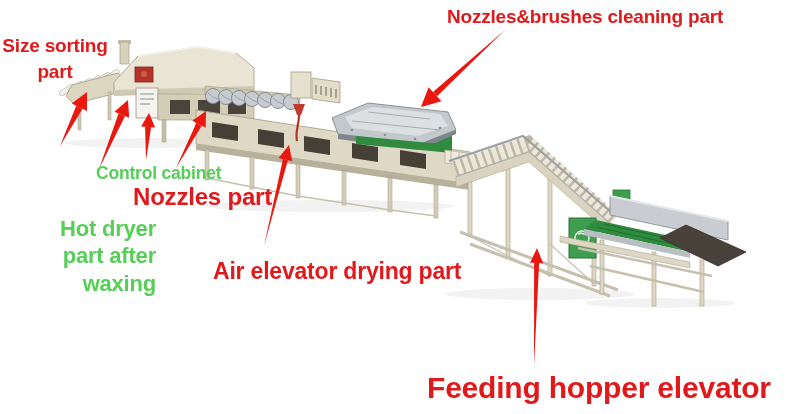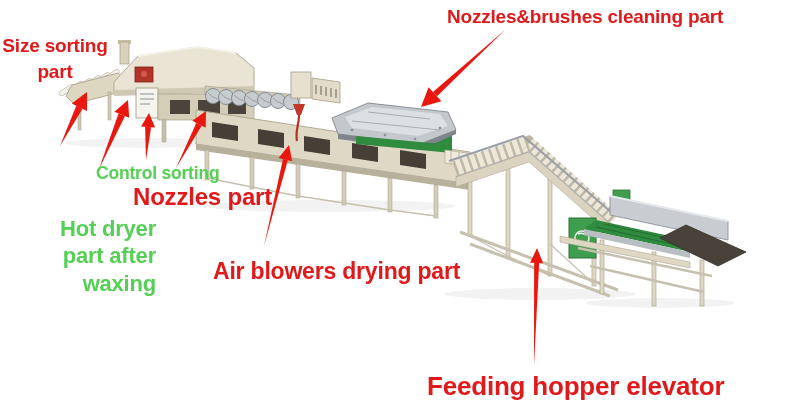--- a/index.html
+++ b/index.html
@@ -16,21 +16,21 @@
     font-weight:700;
     letter-spacing:-0.2px;
     user-select:none;
   }
   #lbl-size      {left:-14px; top:33px;  width:138px; text-align:center; font-size:19px; line-height:1.38;}
   #lbl-nozzles   {left:447px; top:6px;   font-size:19px;  white-space:nowrap;}
   #lbl-control   {left:96px;  top:163px; font-size:17.5px; white-space:nowrap;}
   #lbl-waxing    {left:133px; top:183px; font-size:24px;  white-space:nowrap;}
   #lbl-hotdryer  {left:26px;  top:215px; width:130px; text-align:right; font-size:22px; line-height:1.24;}
   #lbl-airblowers{left:213px; top:258px; font-size:23px;  white-space:nowrap;}
-  #lbl-feeding   {left:427px; top:371px; font-size:26px;  white-space:nowrap;}
+  #lbl-feeding   {left:427px; top:371px; font-size:30px;  white-space:nowrap;}
 </style>
 </head>
 <body>
 
 <div class="stage" style="background: rgb(255, 255, 255);">
 
   <svg width="800" height="414" viewBox="0 0 800 414">
 
     <g fill="rgba(0,0,0,0.05)">
       <ellipse cx="150" cy="143" rx="85" ry="5"></ellipse>
@@ -247,22 +247,22 @@
           <polygon points="534,366 539.1179596898161,263.0586933945915 534.1195748218503,262.9316158132026" fill="#e9170e"></polygon>
           <polygon points="537,248 543.1166675841886,263.1603554597027 530.1208669274778,262.8299537480914" fill="#e9170e"></polygon>
         </g>
       </g>
   </svg>
 
   <div class="lbl" id="lbl-size" style="color: rgb(226, 25, 27);">Size sorting part</div>
 
   <div class="lbl" id="lbl-nozzles" style="color: rgb(226, 25, 27);">Nozzles&amp;brushes cleaning part</div>
 
-  <div class="lbl" id="lbl-control" style="color: rgb(85, 207, 85);">Control sorting</div>
+  <div class="lbl" id="lbl-control" style="color: rgb(85, 207, 85);">Control cabinet</div>
 
   <div class="lbl" id="lbl-waxing" style="color: rgb(226, 25, 27);">Nozzles part</div>
 
   <div class="lbl" id="lbl-hotdryer" style="color: rgb(85, 207, 85);">Hot dryer part after waxing</div>
 
-  <div class="lbl" id="lbl-airblowers" style="color: rgb(226, 25, 27);">Air blowers drying part</div>
+  <div class="lbl" id="lbl-airblowers" style="color: rgb(226, 25, 27);">Air elevator drying part</div>
 
   <div class="lbl" id="lbl-feeding" style="color: rgb(226, 25, 27);">Feeding hopper elevator</div>
 </div>
 
 </body></html>

